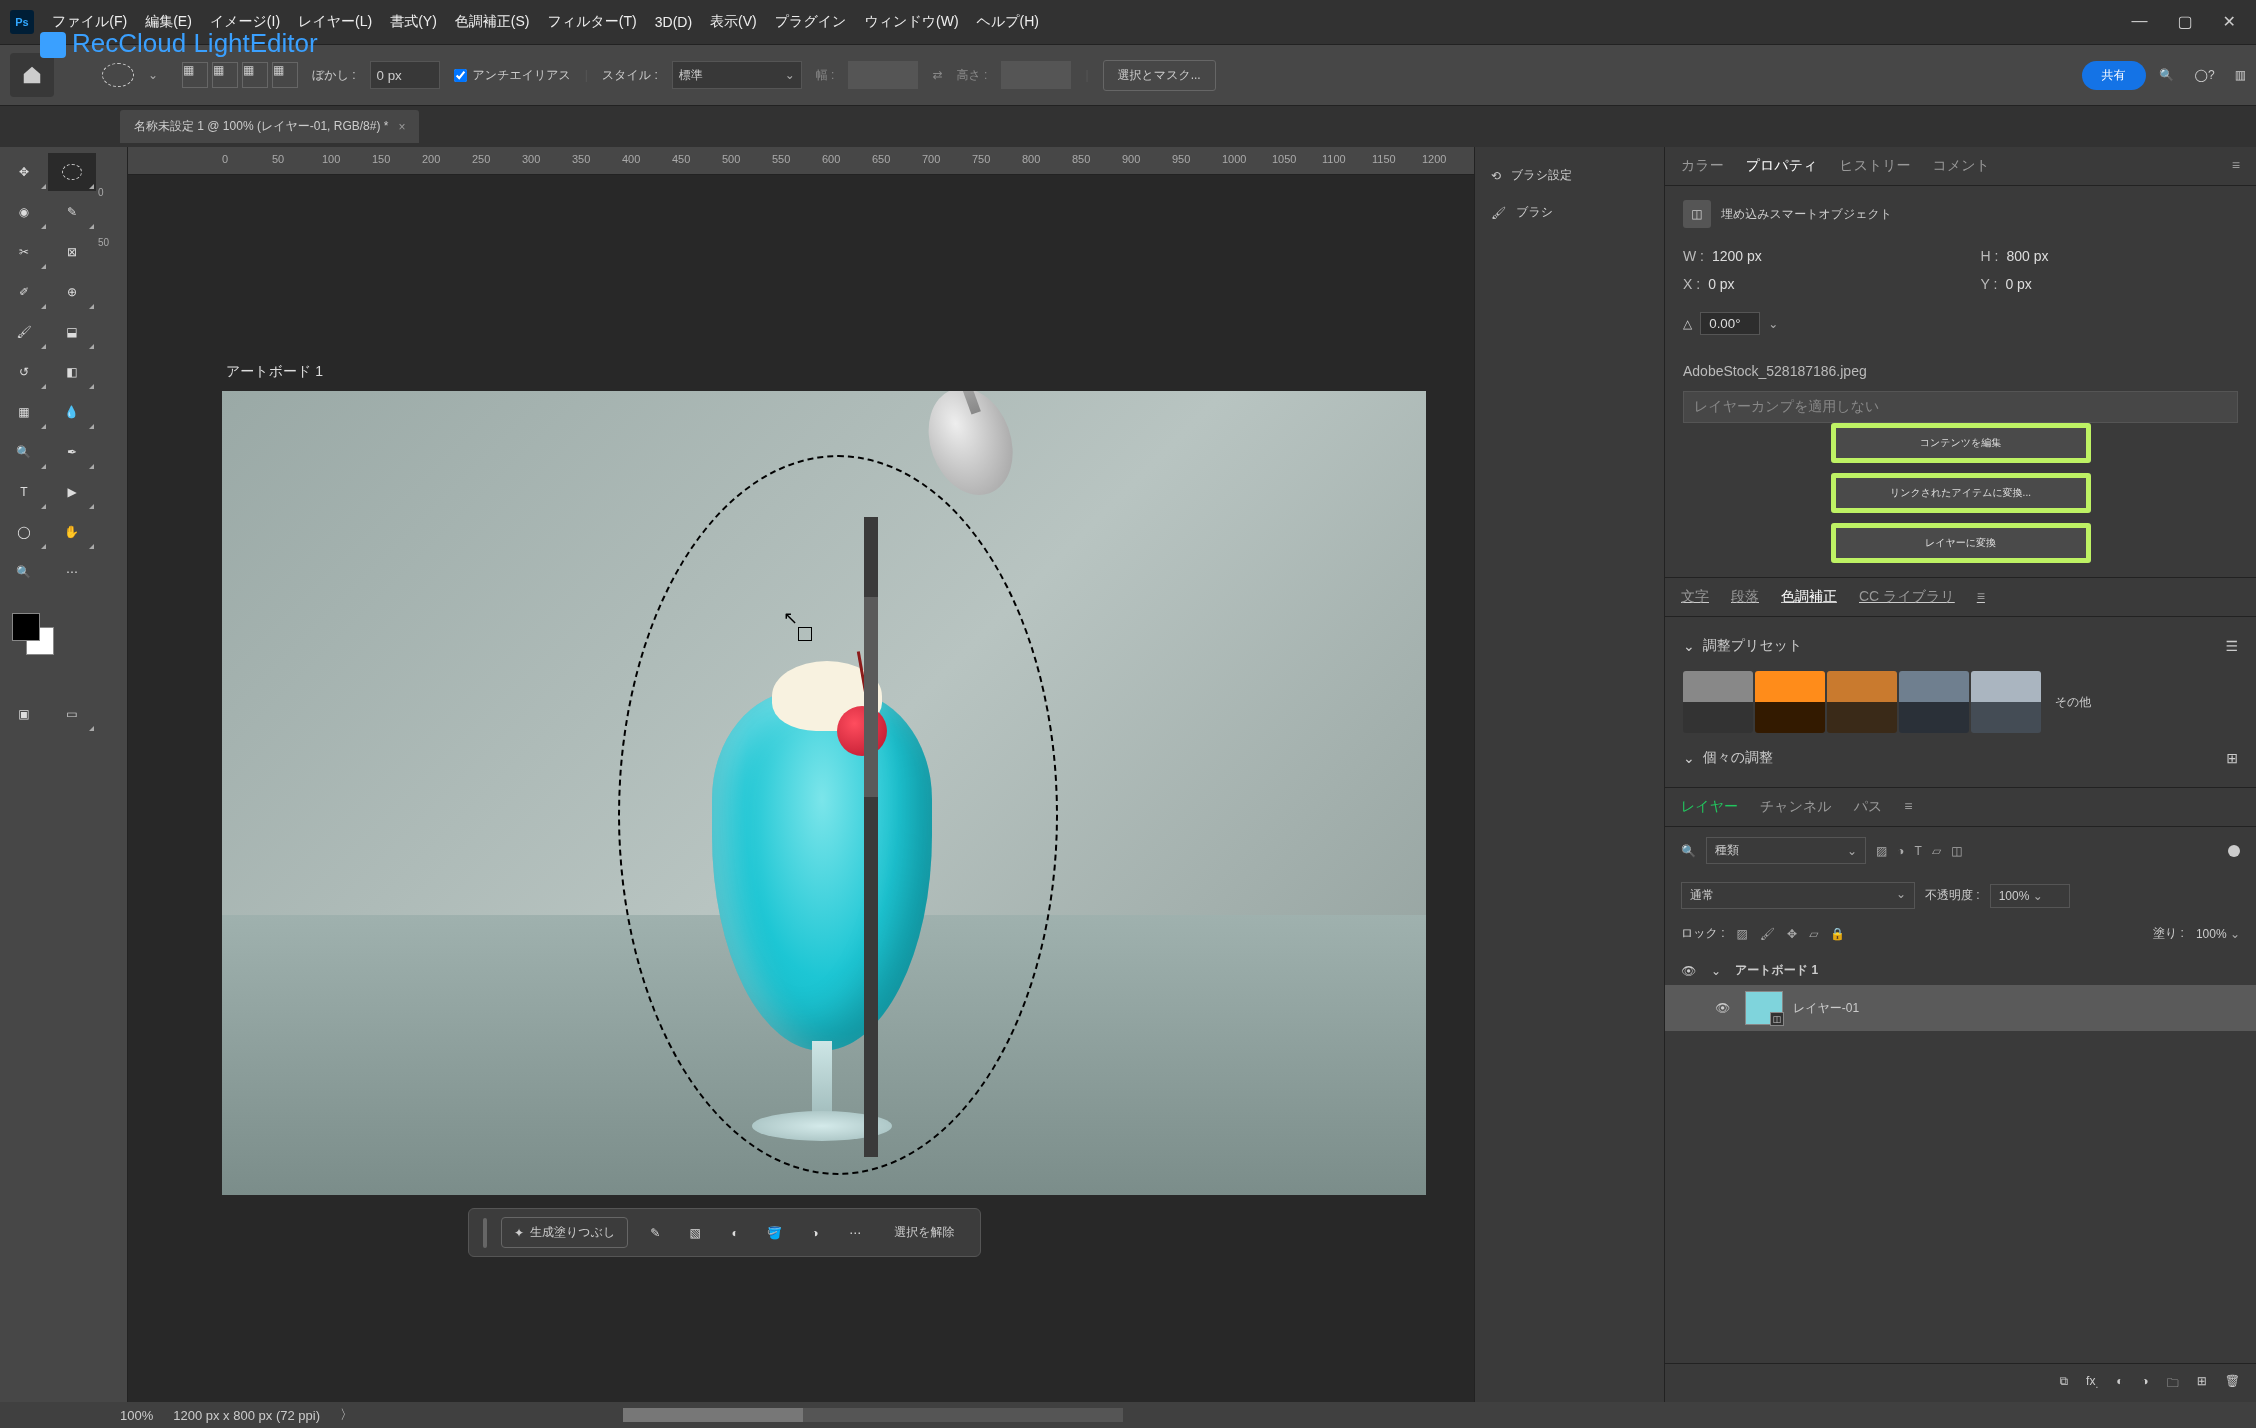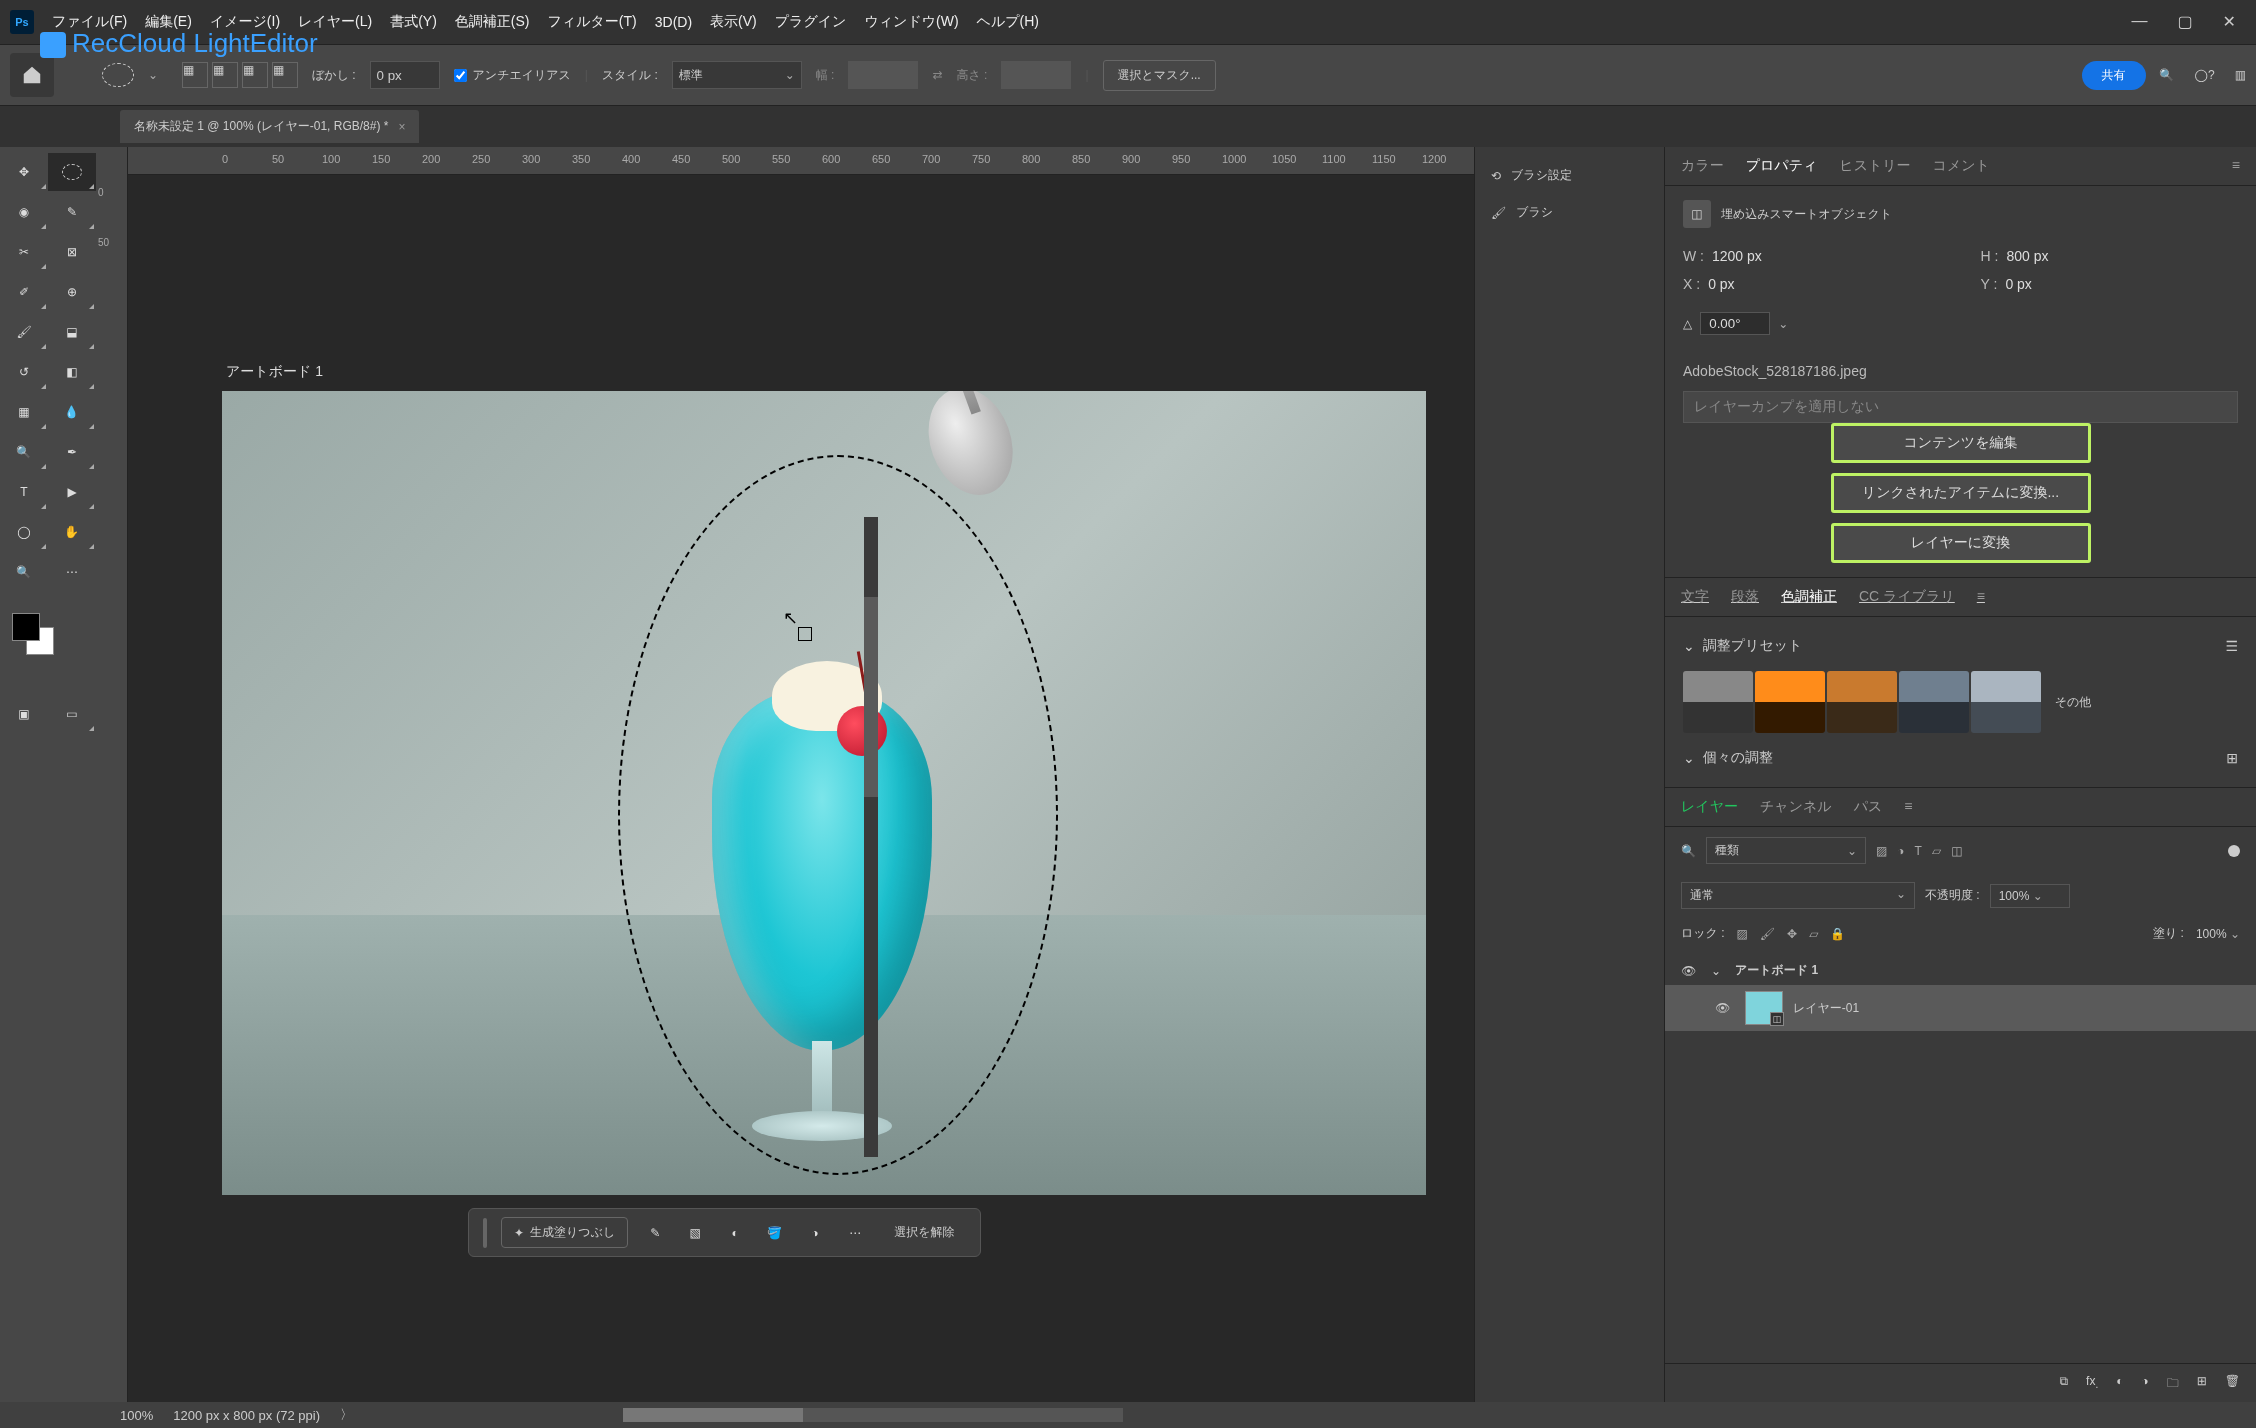--- a/index.html
+++ b/index.html
@@ -88,25 +88,25 @@
 
 .prop-body { padding: 14px 18px; }
 .prop-header { display: flex; gap: 10px; align-items: center; padding-bottom: 14px; }
 .prop-header .icon-box { width: 28px; height: 28px; background: #555; border-radius: 3px; display:flex; align-items:center; justify-content:center; }
 .section-title { color: #ccc; padding: 10px 0; display: flex; justify-content: space-between; font-size: 14px; }
 .transform-grid { display: grid; grid-template-columns: 1fr 1fr; gap: 12px 40px; padding: 6px 0 14px; }
 .transform-grid div { display: flex; gap: 8px; align-items: center; }
 .transform-grid .lbl { color: #bbb; font-size: 14px; }
 .transform-grid .val { color: #ddd; font-size: 14px; }
 .angle-row { display: flex; gap: 8px; align-items: center; padding: 6px 0 16px; }
-.angle-input { background: #2d2d2d; border: 1px solid #555; padding: 3px 8px; width: 70px; color: #ddd; }
+.angle-input { background: #2d2d2d; border: 1px solid #555; padding: 3px 8px; width: 60px; color: #ddd; }
 .filename { color: #bbb; padding: 12px 0; font-size: 14px; }
 .layer-comp-select { background: #474747; border: 1px solid #555; padding: 6px 10px; color: #888; margin-bottom: 0; font-size: 14px; }
 .big-buttons { display: flex; flex-direction: column; gap: 10px; align-items: center; }
-.big-buttons button { width: 260px; padding: 8px; background: #4a4a4a; border: 3px solid #bef264; color: #ddd; border-radius: 3px; font-size: 14px; }
+.big-buttons button { width: 260px; padding: 8px; background: #4a4a4a; border: 5px solid #bef264; color: #ddd; border-radius: 3px; font-size: 10px; }
 
 .secondary-tabs { display: flex; gap: 22px; padding: 10px 16px; border-top: 1px solid #222; border-bottom: 1px solid #222; text-decoration: underline; }
 .secondary-tabs span { color: #999; cursor: pointer; font-size: 14px; }
 .secondary-tabs span.active { color: #fff; }
 .presets-section { padding: 12px 18px; }
 .collapse-hdr { display: flex; align-items: center; gap: 8px; padding: 8px 0; font-size: 14px; }
 .preset-thumbs { display: flex; gap: 2px; padding: 8px 0; }
 .preset-thumbs .thumb { width: 70px; height: 62px; background: #555; border-radius: 3px; }
 .preset-thumbs .more { width: 60px; height: 62px; display: flex; align-items: center; justify-content: center; color: #ccc; font-size: 12px; }
 .thumb.t1 { background: linear-gradient(#888 50%, #333 50%); }

